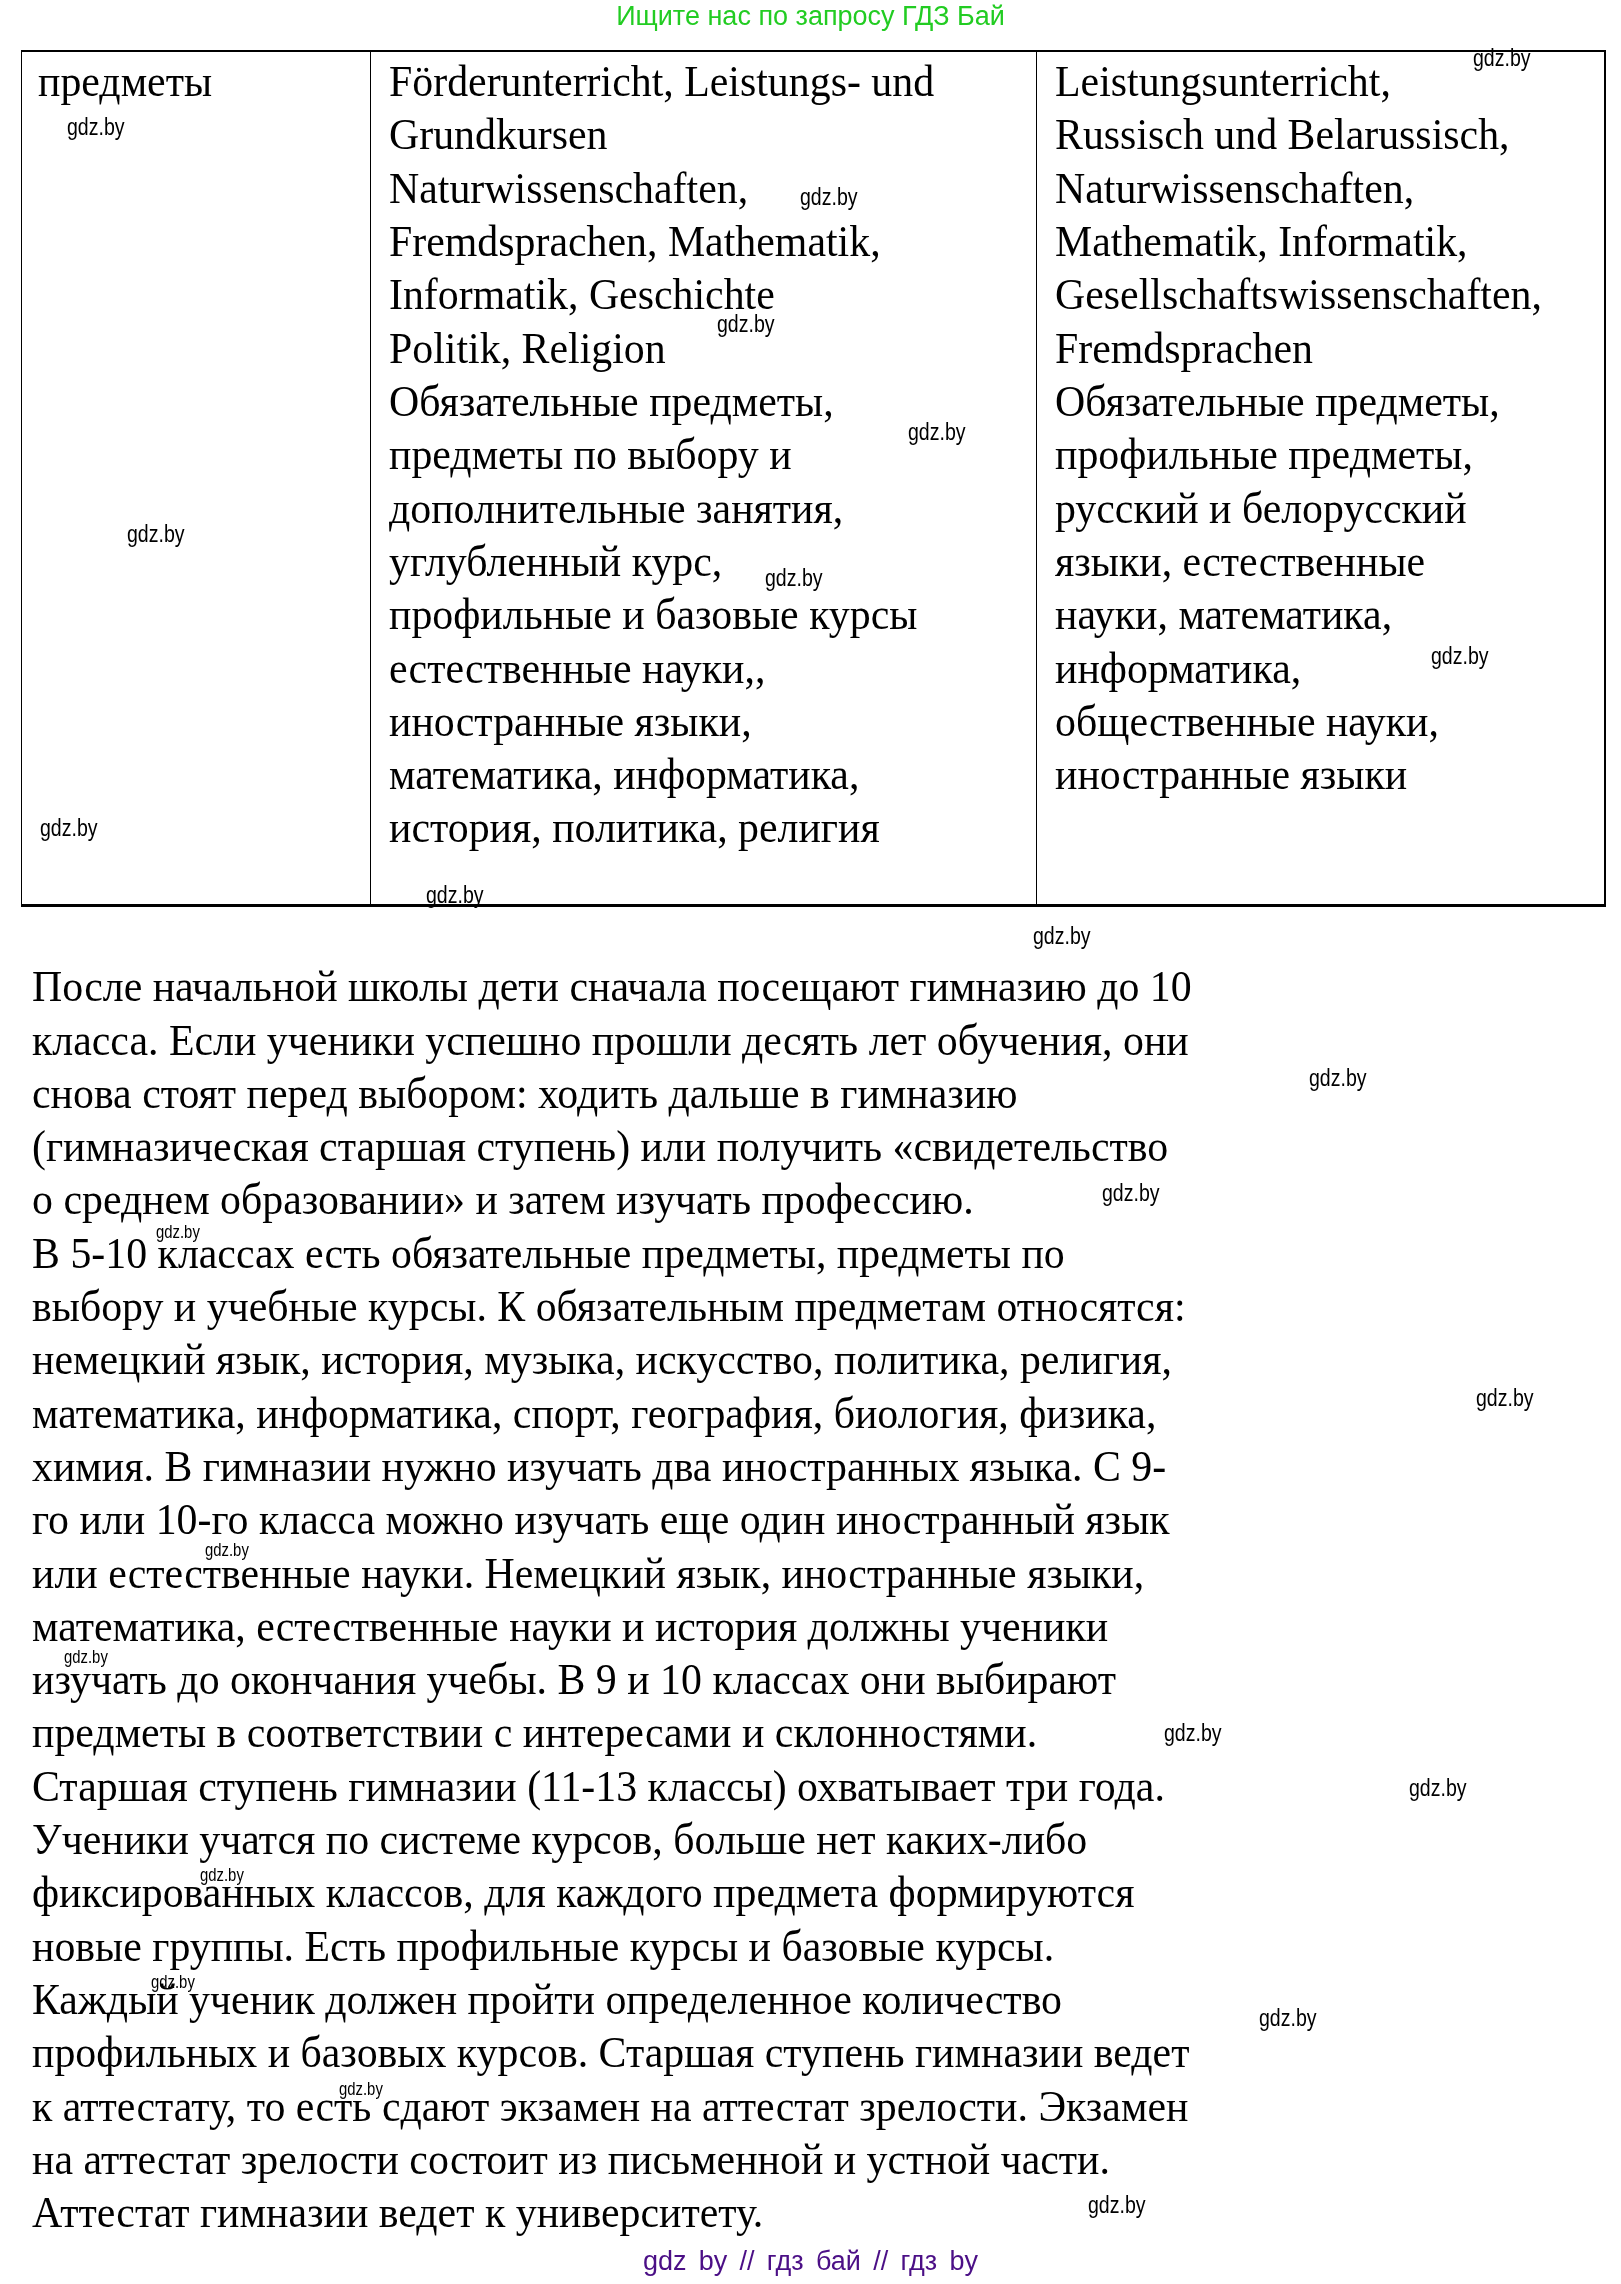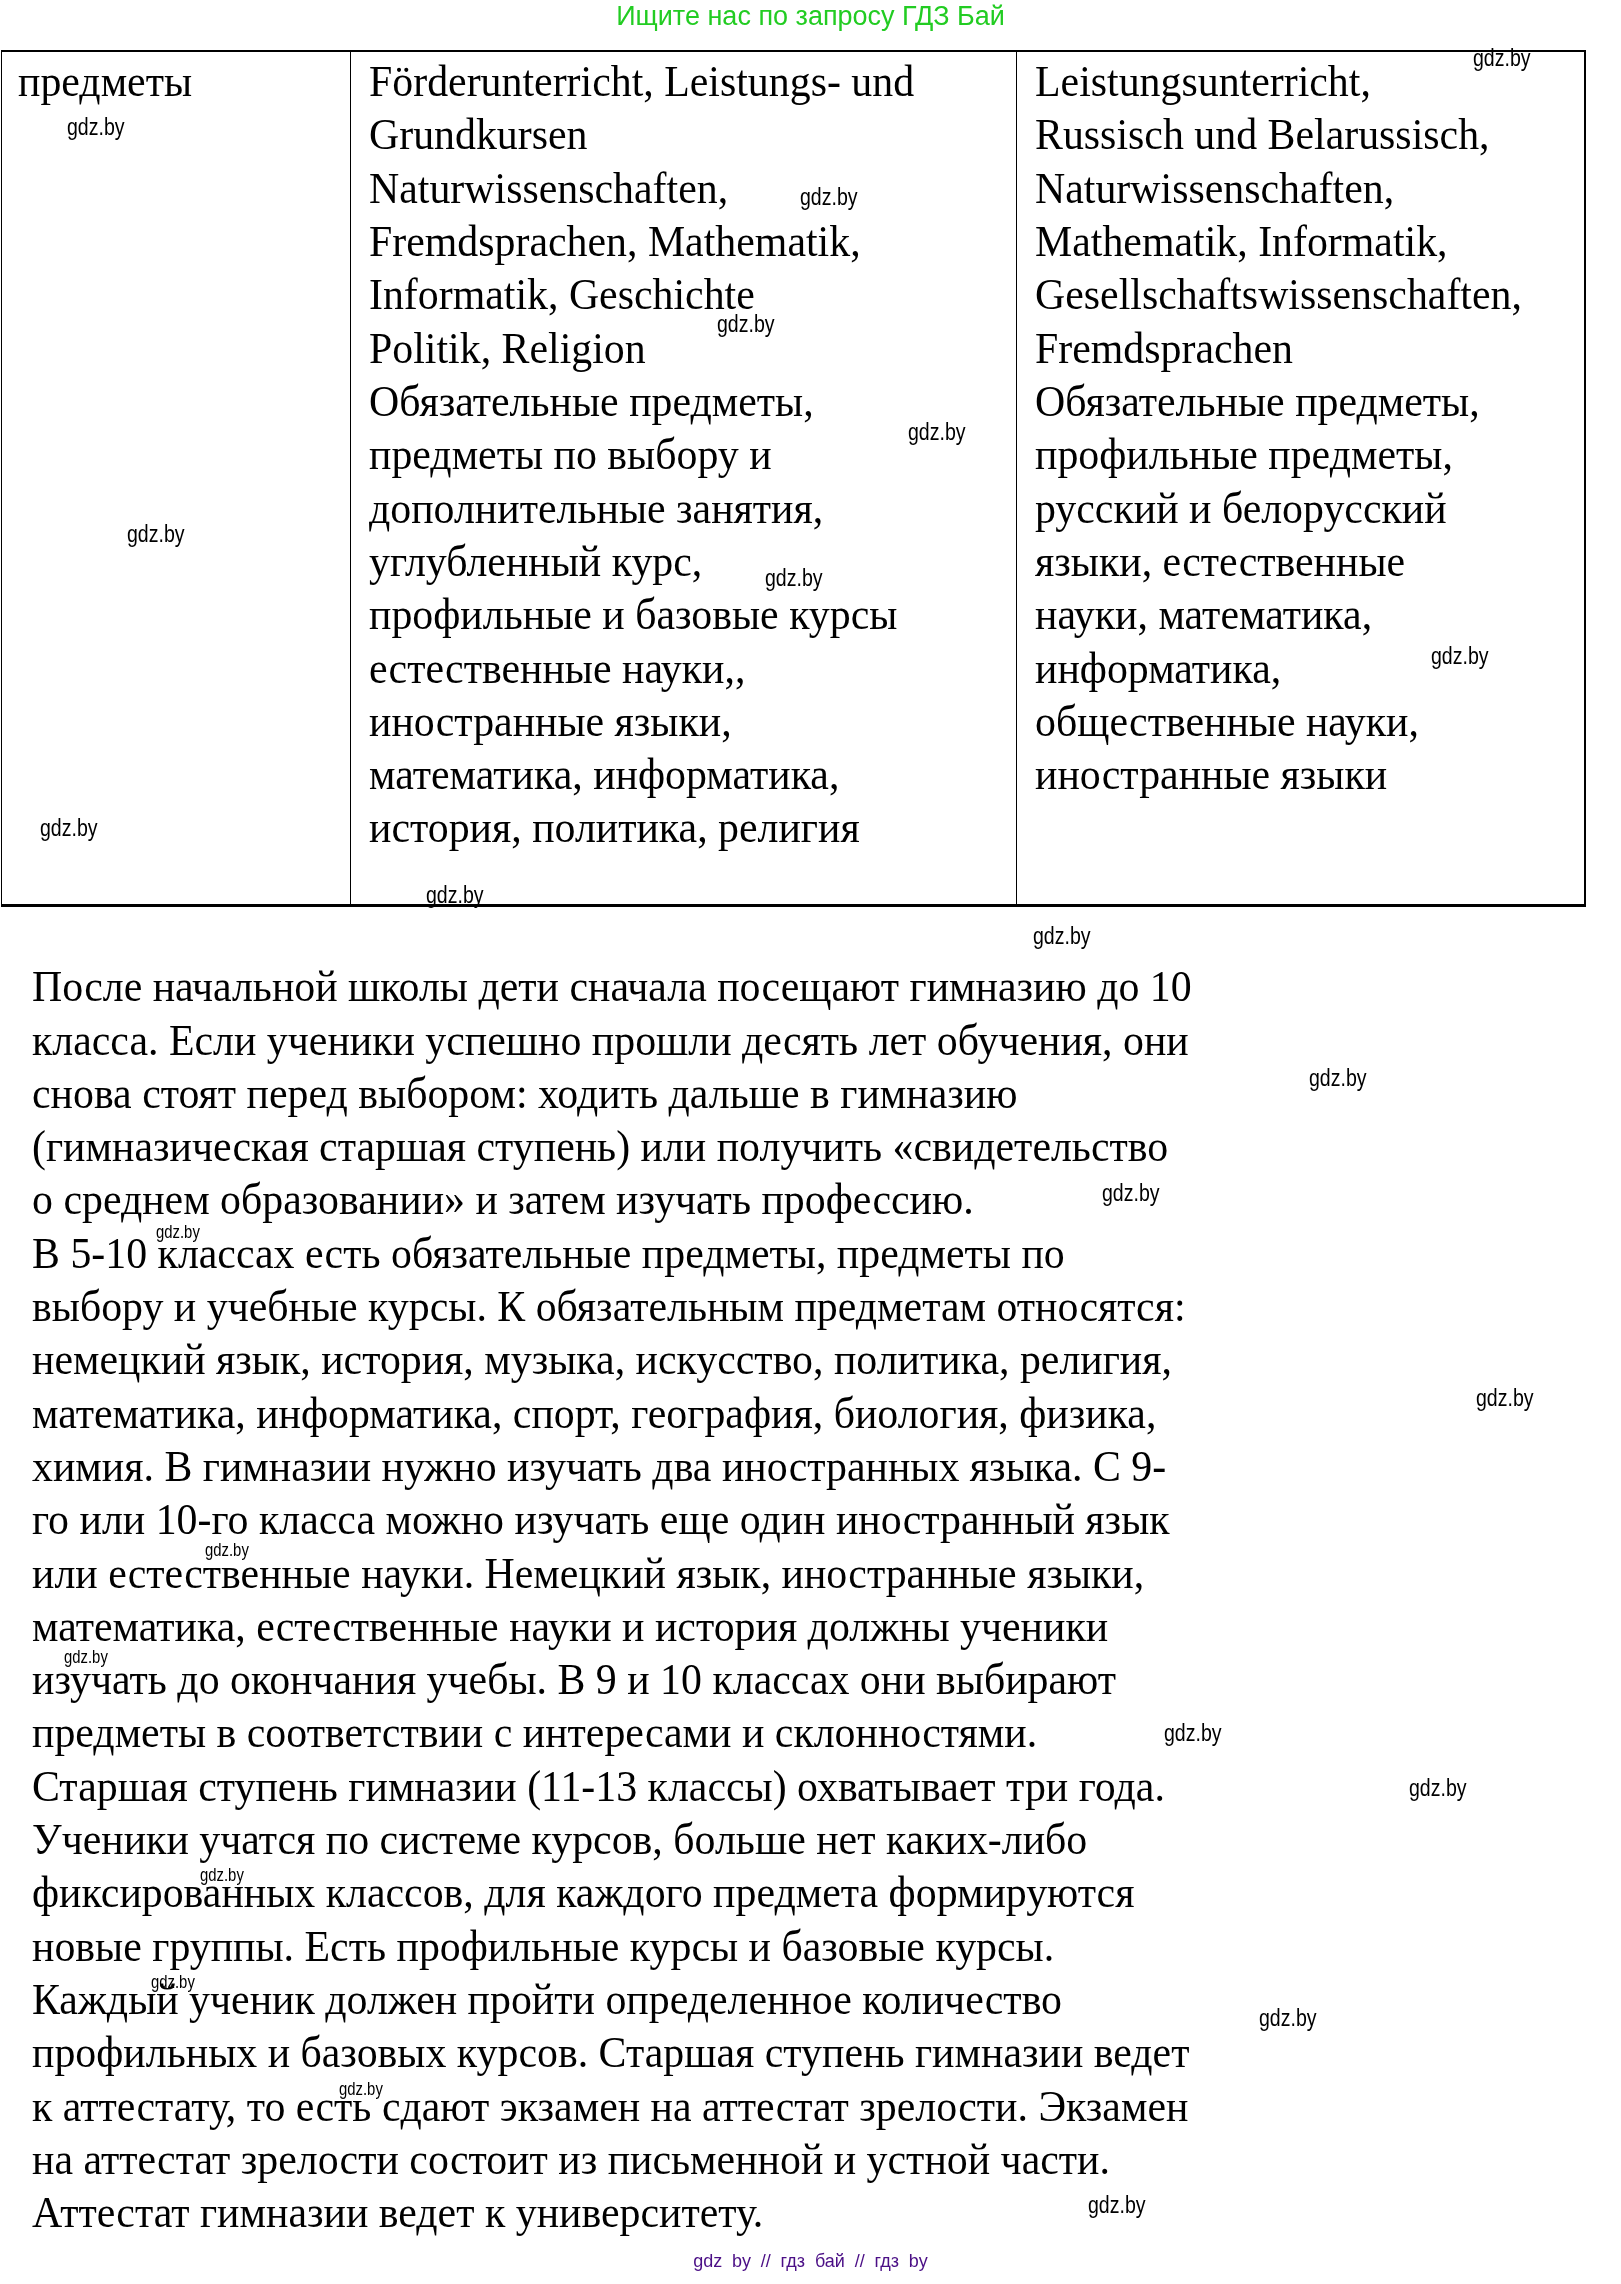--- a/index.html
+++ b/index.html
@@ -1,37 +1,37 @@
 <!DOCTYPE html>
 <html style="font-size:12.7px"><head>
 <meta charset="utf-8">
 <style>
   html, body { margin: 0; padding: 0; background: #ffffff; }
   body { width: 1621px; height: 2284px; position: relative; overflow: hidden;
          font-family: "Liberation Serif", "DejaVu Serif", serif; color: #000; }
   .header { position: absolute; top: 0; left: 0; width: 1621px; text-align: center;
             font-family: "Liberation Sans", "DejaVu Sans", sans-serif; font-size: 27px;
             line-height: 32px; }
-  .table { position: absolute; left: 1px; top: 50px; width: 1585px; height: 857px;
+  .table { position: absolute; left: 21px; top: 50px; width: 1585px; height: 857px;
            border-top: 2.4px solid #000; border-bottom: 3.2px solid #000;
            border-left: 1.6px solid #000; border-right: 2.4px solid #000; box-sizing: border-box; }
   .col { position: absolute; top: 0; bottom: 0; box-sizing: border-box; }
   .col1 { left: 0; width: 348px; }
   .col2 { left: 348px; width: 666px; border-left: 1.6px solid #000; font-family: Liberation Serif, serif; }
   .col3 { left: 1014px; right: 0; border-left: 1.6px solid #000; }
   .cell-line { position: absolute; font-size: 45px; line-height: 53px; white-space: nowrap;
                transform: scaleX(0.93); transform-origin: left center; }
   .para-line { position: absolute; left: 32px; font-size: 45px; line-height: 53px;
                white-space: nowrap; transform: scaleX(0.93); transform-origin: left center; }
   .wm { position: absolute; font-family: "Liberation Sans", "DejaVu Sans", sans-serif;
         font-size: 23px; line-height: 25.5px; white-space: nowrap; transform: scaleX(0.85);
         transform-origin: left center; }
   .wm-small { font-size: 17.5px; line-height: 19px; }
   .footer { position: absolute; top: 2245px; left: 0; width: 1621px; text-align: center;
-            font-family: "Liberation Sans", "DejaVu Sans", sans-serif; font-size: 18px;
+            font-family: "Liberation Sans", "DejaVu Sans", sans-serif; font-size: 27px;
             line-height: 32px; word-spacing: 4.8px; }
 </style>
 </head>
 <body>
 
 <div class="header" style="color:#22cc22;">Ищите нас по запросу ГДЗ Бай</div>
 
 <div class="table">
   <div class="col col1">
     <div class="cell-line" style="left:16px;top:3.2px;">предметы</div>

